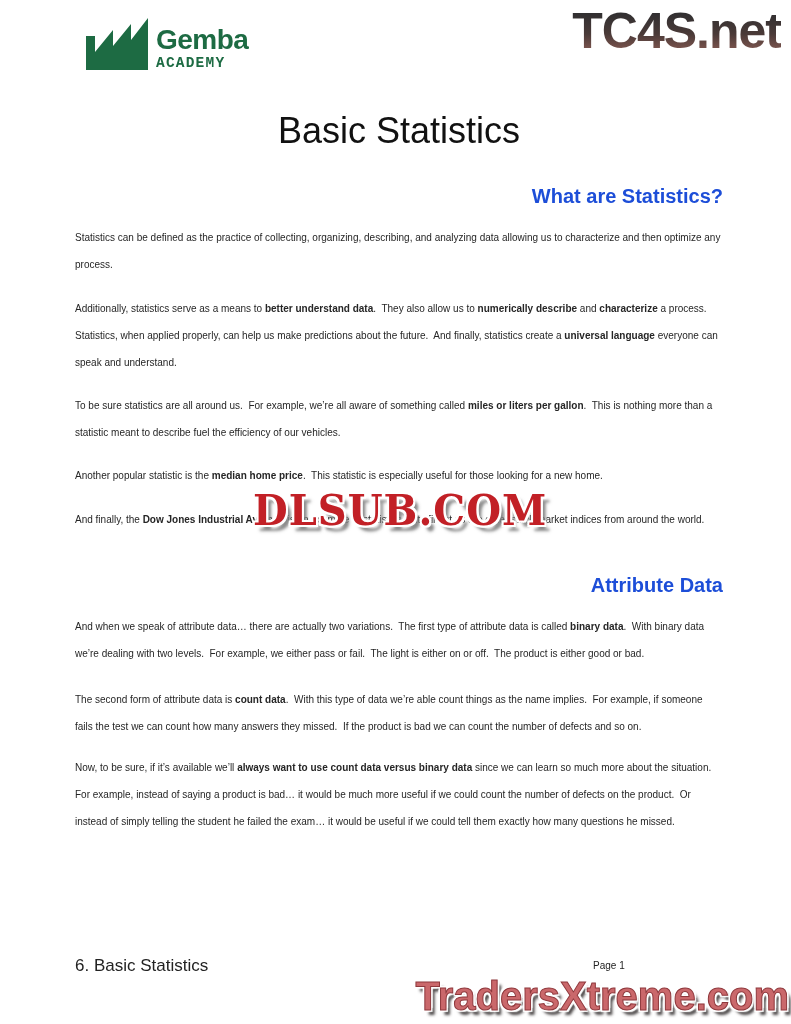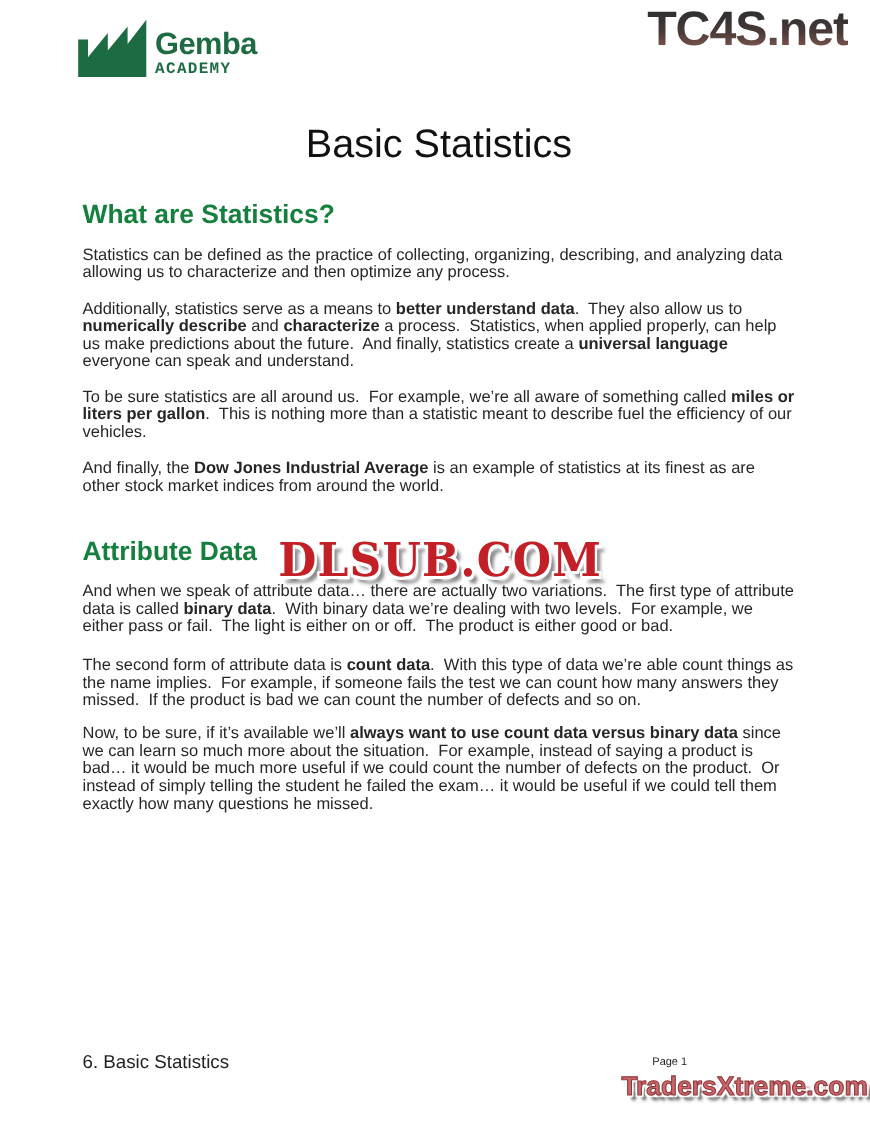--- a/index.html
+++ b/index.html
@@ -5,46 +5,46 @@
   html,body{margin:0;padding:0;background:#ffffff;}
   .page{
     position:relative;
     width:791px;height:1024px;
     background:#ffffff;
     overflow:hidden;
     font-family:"Liberation Sans", sans-serif;
     color:#262626;
   }
   
-  .header{position:absolute;top:16px;left:71px;display:flex;align-items:flex-start;}
+  .header{position:absolute;top:16px;left:86px;display:flex;align-items:flex-start;}
   .logo{display:flex;align-items:flex-end;gap:6px;}
   .logo svg{display:block;}
   .logo-text{display:flex;flex-direction:column;line-height:1;}
   .logo-name{font-size:28px;font-weight:bold;color:#1d6b43;letter-spacing:-0.5px;}
   .logo-sub{font-size:14.5px;font-weight:bold;color:#1d6b43;letter-spacing:1.2px;margin-top:2px;font-family:Liberation Mono, monospace;}
   .wm-top{
-    position:absolute;top:2px;right:20px;
-    font-size:44px;font-weight:bold;letter-spacing:-1px;
+    position:absolute;top:2px;right:10px;
+    font-size:50px;font-weight:bold;letter-spacing:-1px;
     background:linear-gradient(180deg,#2e2e30 15%,#4a3a38 55%,#8a5c54 90%);
     -webkit-background-clip:text;background-clip:text;color:transparent;
     filter:blur(0.4px);
   }
   
   .content{position:absolute;top:74px;left:75px;width:648px;}
   .doc-title{
     text-align:center;font-size:36px;font-weight:400;color:#111;
     margin:34px 0 0 0;line-height:46px;letter-spacing:0px;
   }
   h2.sec{
-    font-size:24px;font-weight:bold;color:#15803d;
-    margin:28px 0 0 0;line-height:24px;
+    font-size:20px;font-weight:bold;color:#1d4ed8;
+    margin:28px 0 0 0;line-height:24px;text-align:right;
   }
   h2.sec.gap-lg{margin-top:40px;}
   p.body{
-    font-size:15px;line-height:16px;margin:16px 0 0 0;
+    font-size:10px;line-height:27px;margin:16px 0 0 0;
     white-space:pre-wrap;
   }
   .b{font-weight:bold;}
   
   .wm-mid{
     position:absolute;left:253px;top:486px;
     font-family:"DejaVu Serif","Liberation Serif",serif;
     font-weight:bold;font-size:40px;letter-spacing:1px;
     color:#c22026;
     text-shadow:
@@ -52,21 +52,21 @@
       0 -2px 0 #fff, 0 2px 0 #fff, -2px 0 0 #fff, 2px 0 0 #fff,
       5px 6px 3px rgba(125,125,125,0.9);
     transform:scaleY(1.06);
   }
   
   .footer-left{position:absolute;left:75px;top:956px;font-size:17px;color:#222;}
   .footer-right{position:absolute;left:593px;top:960px;font-size:10px;color:#222;}
   
   .wm-bottom{
     position:absolute;right:2px;top:974px;
-    font-size:24px;font-weight:bold;letter-spacing:0px;
+    font-size:40px;font-weight:bold;letter-spacing:0px;
     color:#ca686b;
     -webkit-text-stroke:1px #8f383c;
     text-shadow:
       -2px -2px 1px #fff, 2px -2px 1px #fff, -2px 2px 1px #fff, 2px 2px 1px #fff,
       4px 5px 3px rgba(45,40,40,0.85);
   }
 </style>
 </head>
 <body>
 
@@ -89,20 +89,21 @@
   <div class="wm-top">TC4S.net</div>
 
   <div class="content">
     <h1 class="doc-title">Basic Statistics</h1>
 
     <h2 class="sec" style="margin-top:30px;">What are Statistics?</h2>
     <p class="body"><span>Statistics can be defined as the practice of collecting, organizing, describing, and analyzing data allowing us to characterize and then optimize any process.</span></p>
     <p class="body" style="margin-top:17px;"><span>Additionally, statistics serve as a means to </span><span class="b">better understand data</span><span>.  They also allow us to </span><span class="b">numerically describe</span><span> and </span><span class="b">characterize</span><span> a process.  Statistics, when applied properly, can help us make predictions about the future.  And finally, statistics create a </span><span class="b">universal language</span><span> everyone can speak and understand.</span></p>
 
     <p class="body" style=""><span>To be sure statistics are all around us.  For example, we’re all aware of something called </span><span class="b">miles or liters per gallon</span><span>.  This is nothing more than a statistic meant to describe fuel the efficiency of our vehicles.</span></p>
+    <p class="body"><span>Another popular statistic is the </span><span class="b">median home price</span><span>.  This statistic is especially useful for those looking for a new home.</span></p>
     <p class="body" style="margin-top:17px;"><span>And finally, the </span><span class="b">Dow Jones Industrial Average</span><span> is an example of statistics at its finest as are other stock market indices from around the world.</span></p>
 
     <h2 class="sec gap-lg">Attribute Data</h2>
     <p class="body" style=""><span>And when we speak of attribute data… there are actually two variations.  The first type of attribute data is called </span><span class="b">binary data</span><span>.  With binary data we’re dealing with two levels.  For example, we either pass or fail.  The light is either on or off.  The product is either good or bad.</span></p>
     <p class="body" style="margin-top:19px;"><span>The second form of attribute data is </span><span class="b">count data</span><span>.  With this type of data we’re able count things as the name implies.  For example, if someone fails the test we can count how many answers they missed.  If the product is bad we can count the number of defects and so on.</span></p>
     <p class="body" style="margin-top:14px;"><span>Now, to be sure, if it’s available we’ll </span><span class="b">always want to use count data versus binary data</span><span> since we can learn so much more about the situation.  For example, instead of saying a product is bad… it would be much more useful if we could count the number of defects on the product.  Or instead of simply telling the student he failed the exam… it would be useful if we could tell them exactly how many questions he missed.</span></p>
   </div>
 
   <div class="wm-mid">DLSUB.COM</div>
 

